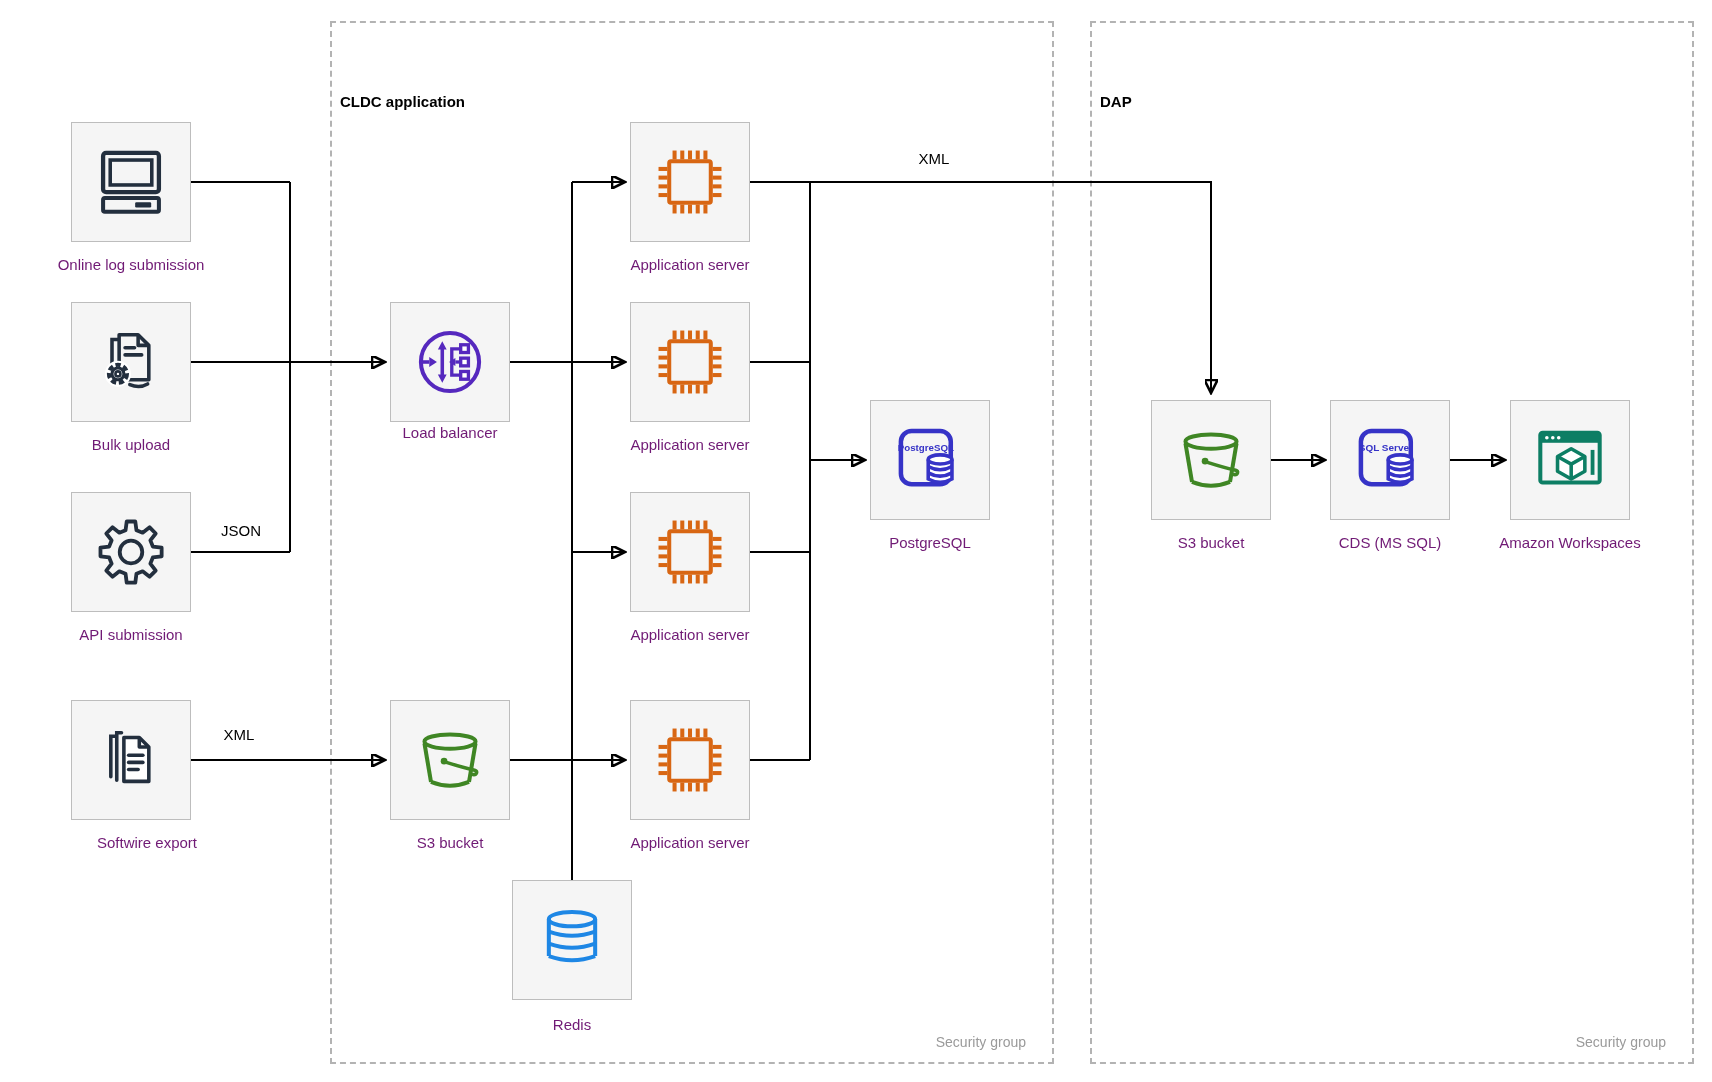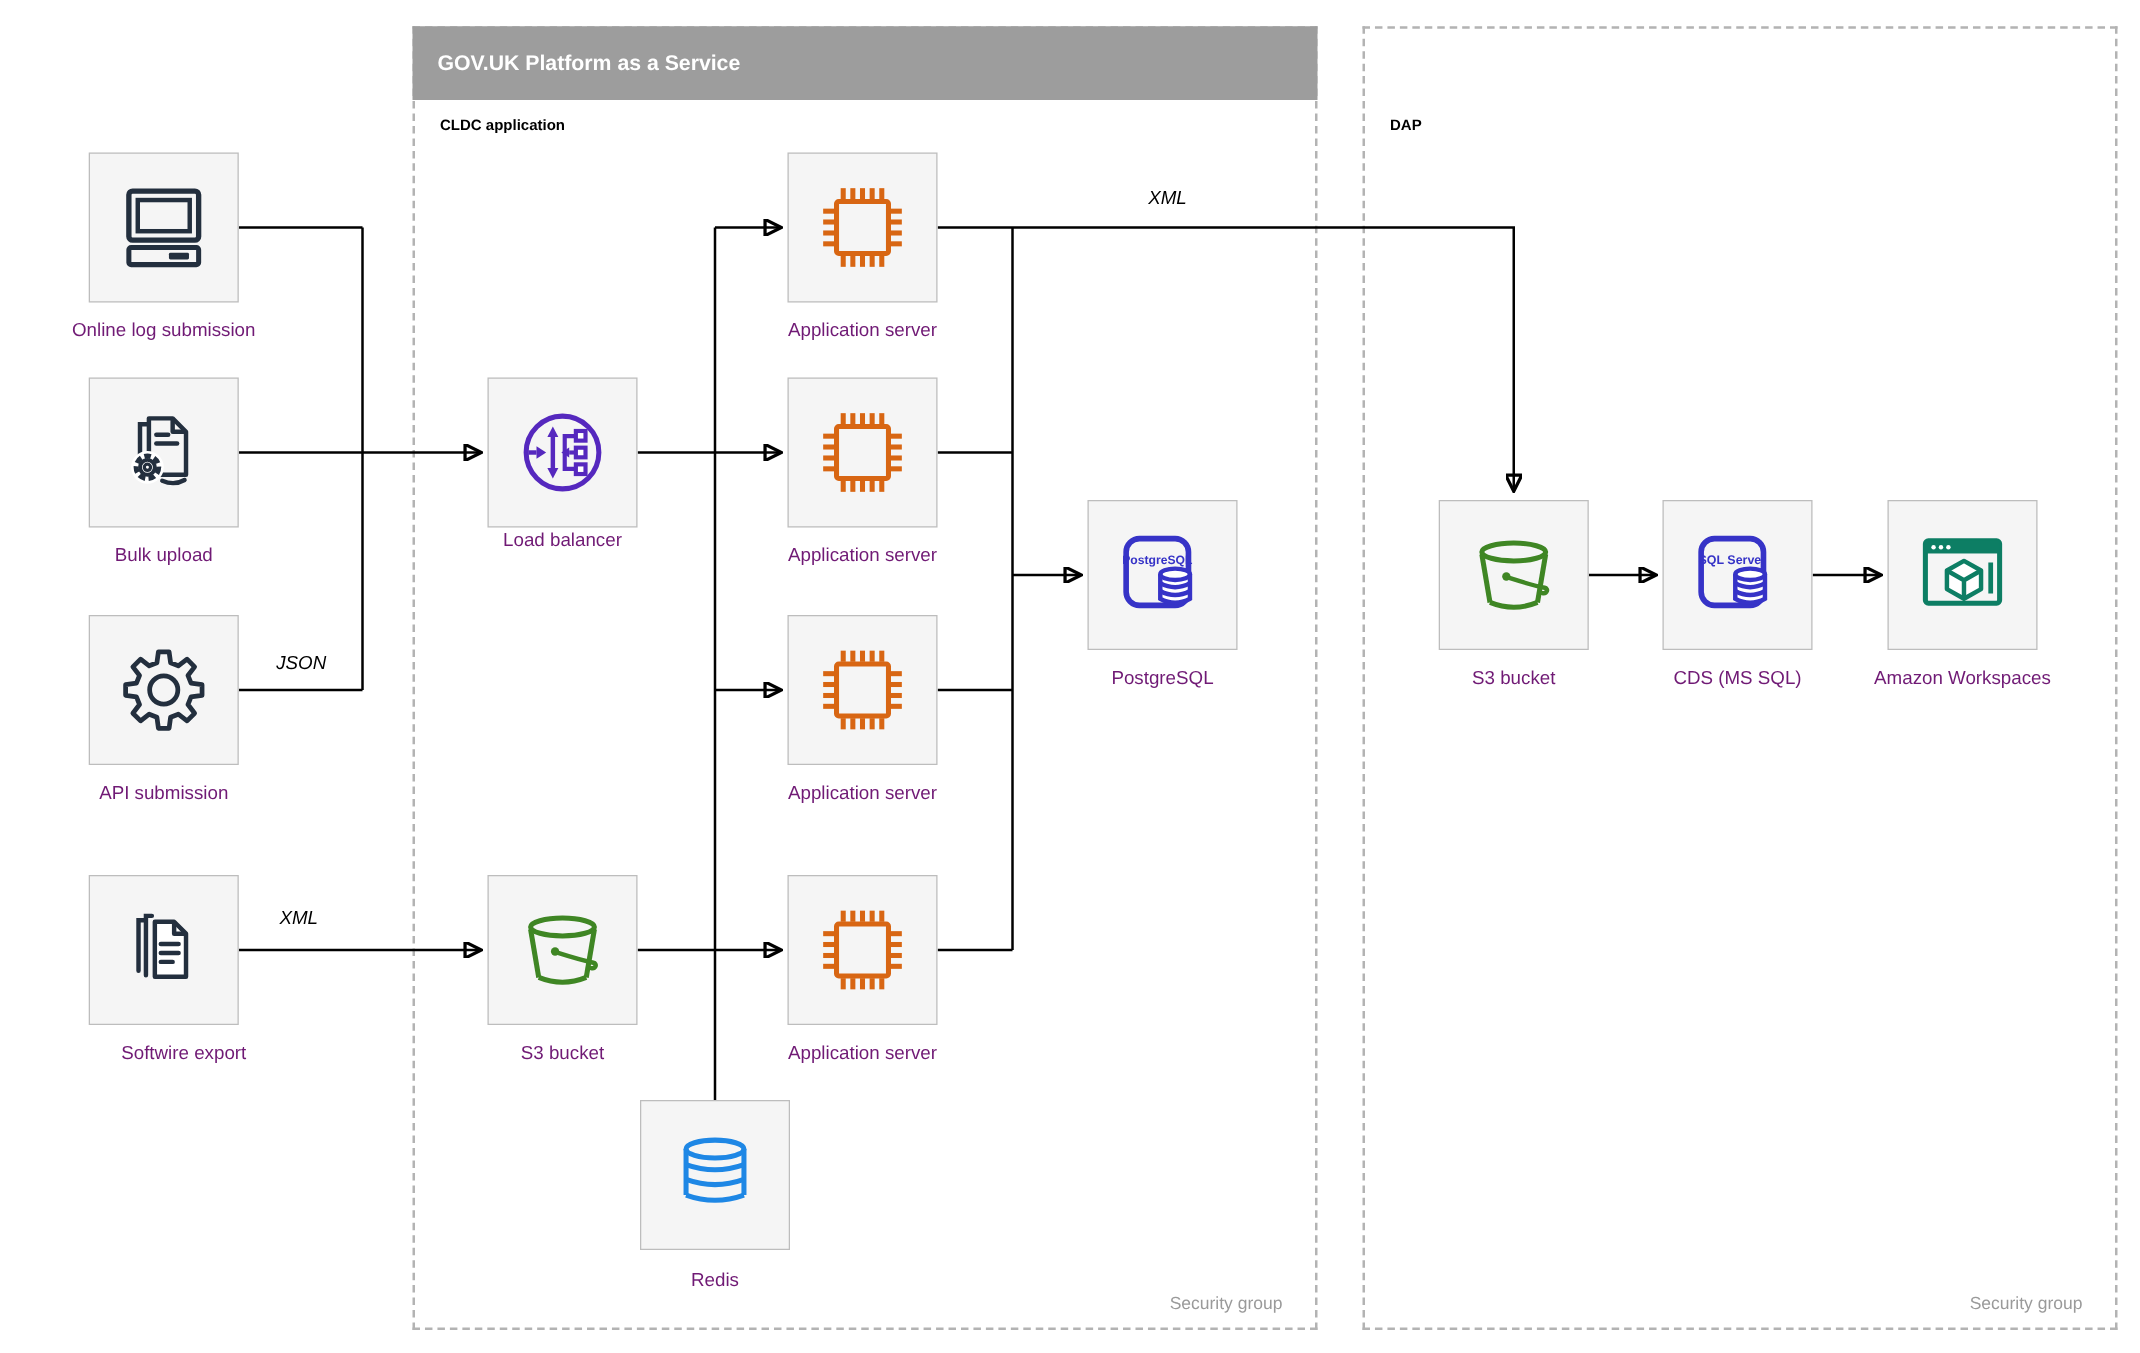--- a/index.html
+++ b/index.html
@@ -8,29 +8,29 @@
     --header_gray:#9D9D9D; --security_gray:#9A9A9A;
     --box_fill:#F5F5F5; --box_border:#BDBDBD; --dashed_border:#B3B3B3; --line_black:#000000;
   }
   html,body{margin:0;padding:0;background:#fff;}
   body{font-family:"Liberation Sans", sans-serif;}
   #canvas{position:relative;width:1712px;height:1082px;background:#fff;overflow:hidden;}
 
   .container{position:absolute;border:2px dashed var(--dashed_border);background:transparent;}
   .container-header{position:absolute;left:-2px;right:-2px;top:-2px;height:59px;background:var(--header_gray);
     color:#fff;font-weight:bold;font-size:17px;line-height:59px;padding-left:20px;box-sizing:border-box;}
-  .container-sublabel{position:absolute;left:20px;top:70px;font-weight:bold;font-size:12px;color:#000;}
+  .container-sublabel{position:absolute;left:8px;top:70px;font-weight:bold;font-size:15px;color:#000;}
   .container-footer{position:absolute;right:26px;bottom:12px;font-size:14px;color:var(--security_gray);}
 
   .node{position:absolute;width:120px;height:120px;background:var(--box_fill);
     border:1.5px solid var(--box_border);box-sizing:border-box;display:flex;align-items:center;justify-content:center;z-index:2;}
   .node svg{width:76px;height:76px;display:block;}
 
   .nlabel{position:absolute;width:240px;text-align:center;font-size:15px;color:#701a75;z-index:3;}
-  .elabel{position:absolute;width:70px;text-align:center;font-size:15px;color:#000;z-index:3;font-style:italic;}
+  .elabel{position:absolute;width:70px;text-align:center;font-size:15px;color:#000;z-index:3;}
 
   #wires{position:absolute;left:0;top:0;z-index:1;}
   #wires path, #wires line{stroke:var(--line_black);stroke-width:2;fill:none;}
 </style>
 </head>
 <body>
 
 <div id="canvas">
 
   <svg id="wires" width="1712" height="1082">
@@ -53,21 +53,20 @@
     <path d="M750,362 H810"></path>
     <path d="M750,552 H810"></path>
     <path d="M750,760 H810"></path>
     <path d="M810,460 H864" marker-end="url(#arr)"></path>
     <path d="M1271,460 H1324" marker-end="url(#arr)"></path>
     <path d="M1450,460 H1504" marker-end="url(#arr)"></path>
     <path d="M191,760 H384" marker-end="url(#arr)"></path>
   </svg>
 
   <div class="container" style="left:330px;top:21px;width:720px;height:1039px;">
-    <div class="container-header">GOV.UK Platform as a Service</div>
     <div class="container-sublabel">CLDC application</div>
     <div class="container-footer">Security group</div>
   </div>
 
   <div class="container" style="left:1090px;top:21px;width:600px;height:1039px;">
     <div class="container-sublabel">DAP</div>
     <div class="container-footer">Security group</div>
   </div>
 
   <div class="node" style="left:71px;top:122px;">

